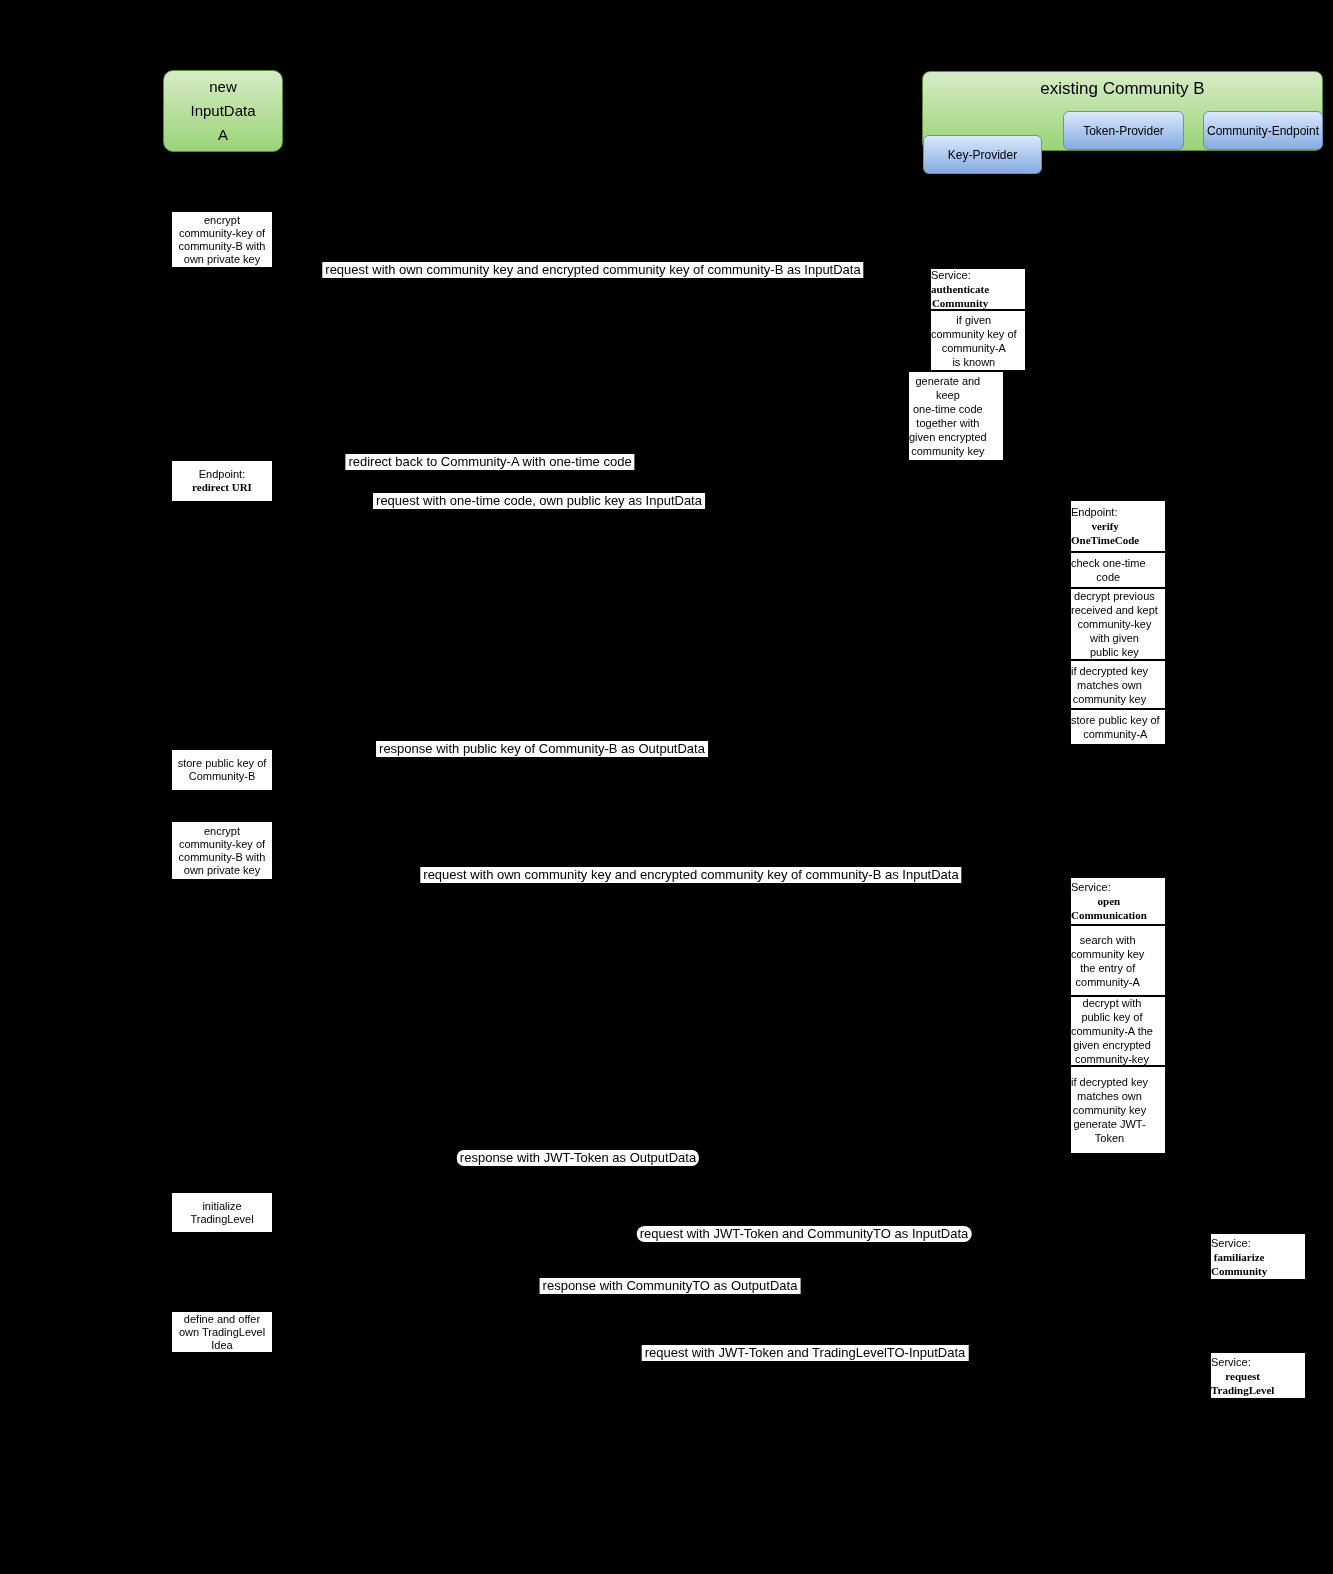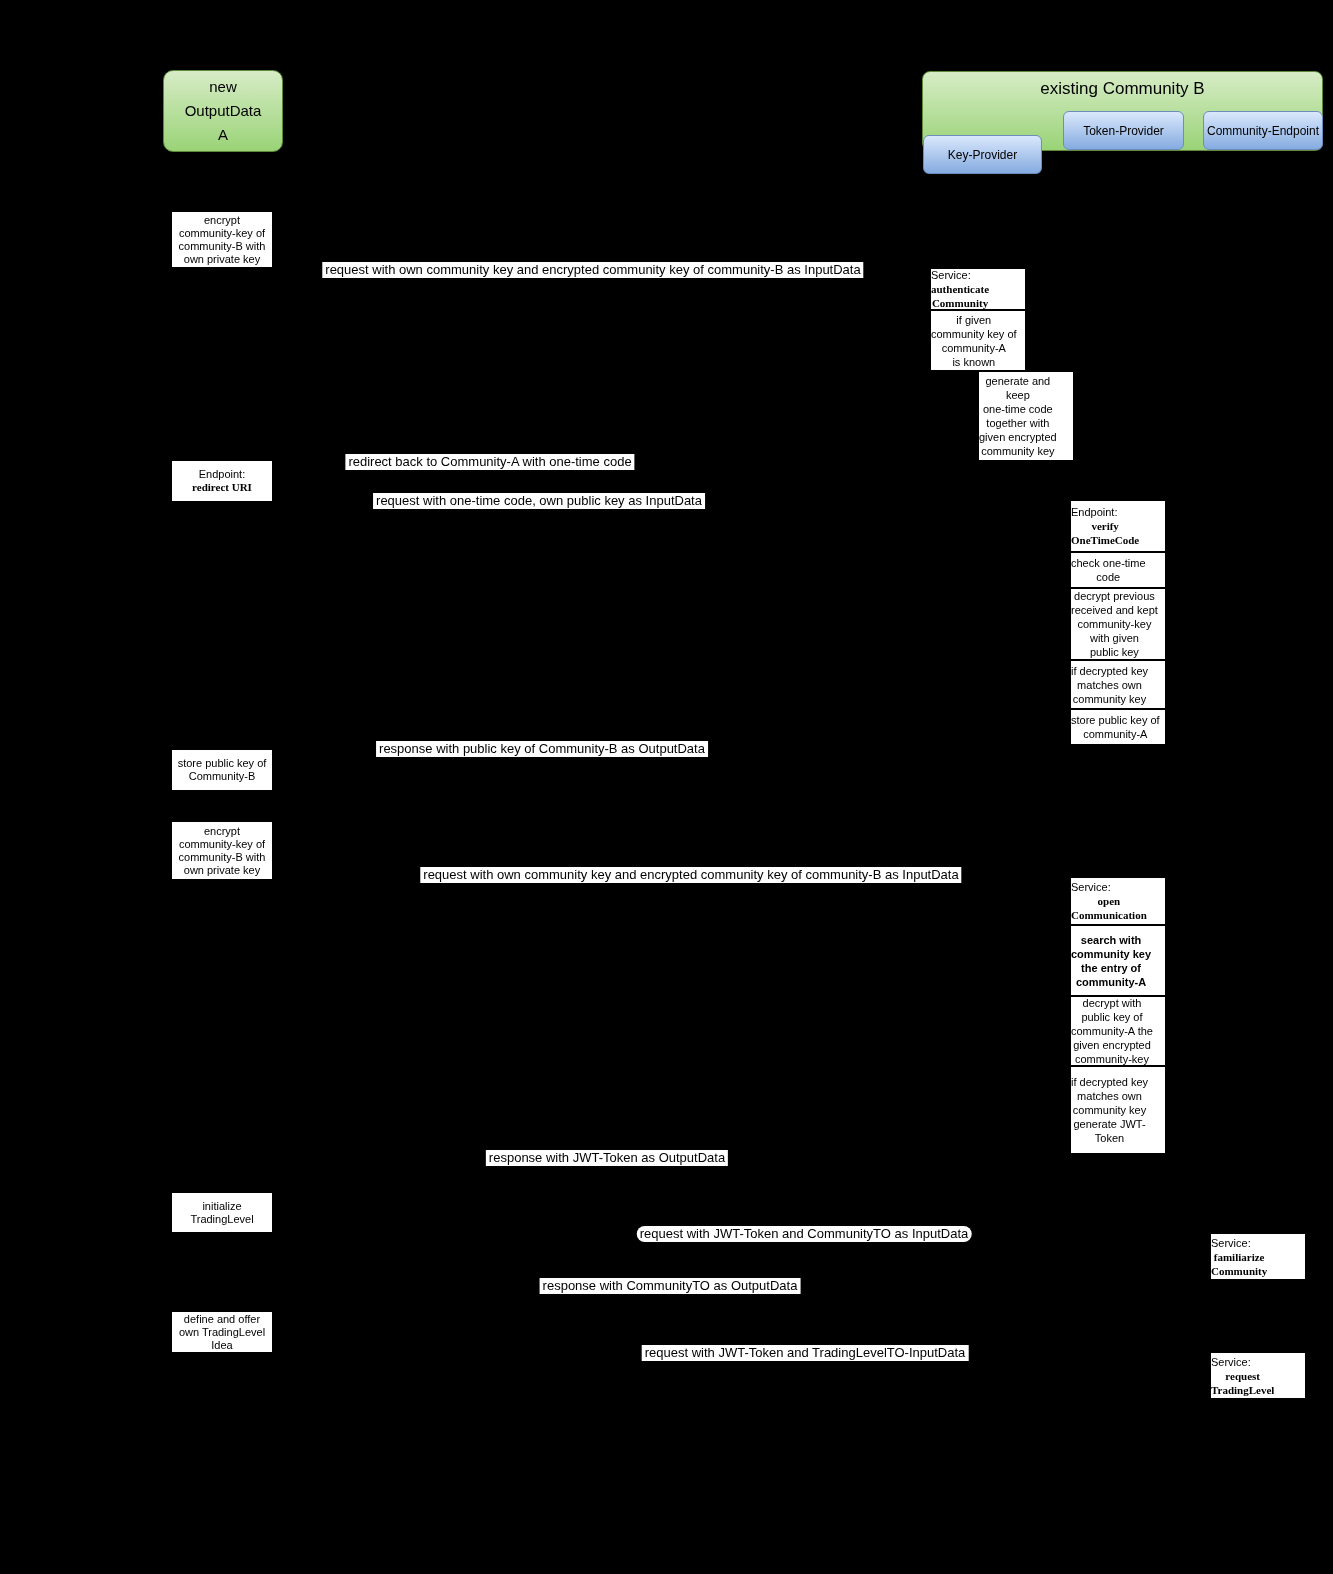--- a/index.html
+++ b/index.html
@@ -47,21 +47,21 @@
     white-space:nowrap;
   }
 </style>
 </head>
 <body>
 
 <div id="canvas">
 
   <div class="actor" style="left:163px;top:70px;width:118px;height:80px;">
     <span class="actor-a-label">new
-OutputData
+InputData
 A</span>
   </div>
 
   <div class="actor" style="left:922px;top:71px;width:399px;height:78px;border-radius:8px;display:block;">
     <span class="frame-title">existing Community B</span>
   </div>
   <div class="subactor" style="left:923px;top:111px;width:117px;height:37px;margin-top:24px;">
     <span>Key-Provider</span>
   </div>
   <div class="subactor" style="left:1063px;top:111px;width:119px;height:37px;">
@@ -94,36 +94,36 @@
 
   <div class="note" style="top:1312px;height:40px;">define and offer
 own TradingLevel
 Idea</div>
 
   <div class="msg" style="left:593px;top:262px;">request with own community key and encrypted community key of community-B as InputData</div>
   <div class="msg" style="left:490px;top:454px;">redirect back to Community-A with one-time code</div>
   <div class="msg" style="left:539px;top:493px;">request with one-time code, own public key as InputData</div>
   <div class="msg" style="left:542px;top:741px;">response with public key of Community-B as OutputData</div>
   <div class="msg" style="left:691px;top:867px;">request with own community key and encrypted community key of community-B as InputData</div>
-  <div class="msg" style="left:607px;top:1150px;">response with JWT-Token as OutputData</div>
+  <div class="msg" style="left:578px;top:1150px;border-radius:7px;">response with JWT-Token as OutputData</div>
   <div class="msg" style="left:804px;top:1226px;border-radius:8px;">request with JWT-Token and CommunityTO as InputData</div>
   <div class="msg" style="left:670px;top:1278px;">response with CommunityTO as OutputData</div>
   <div class="msg" style="left:805px;top:1345px;">request with JWT-Token and TradingLevelTO-InputData</div>
 
   <div>
     <div class="seg" style="left:930px;top:268px;height:42px;">
       <span class="pfx">Service:</span>
       <span class="bld ml">authenticate
 Community</span>
     </div>
     <div class="seg ml" style="left:930px;top:310px;height:61px;">if given
 community key of
 community-A
 is known</div>
-    <div class="seg ml" style="left:978px;top:371px;height:90px;">generate and
+    <div class="seg ml" style="left:908px;top:371px;height:90px;">generate and
 keep
 one-time code
 together with
 given encrypted
 community key</div>
   </div>
 
   <div>
     <div class="seg" style="left:1070px;top:500px;height:52px;">
       <span class="pfx">Endpoint:</span>
@@ -143,21 +143,21 @@
     <div class="seg ml" style="left:1070px;top:709px;height:36px;">store public key of
 community-A</div>
   </div>
 
   <div>
     <div class="seg" style="left:1070px;top:877px;height:48px;">
       <span class="pfx">Service:</span>
       <span class="bld ml">open
 Communication</span>
     </div>
-    <div class="seg ml" style="left:1070px;top:925px;height:71px;font-weight:bold;">search with
+    <div class="seg ml" style="left:1070px;top:925px;height:71px;">search with
 community key
 the entry of
 community-A</div>
     <div class="seg ml" style="left:1070px;top:996px;height:70px;">decrypt with
 public key of
 community-A the
 given encrypted
 community-key</div>
     <div class="seg ml" style="left:1070px;top:1066px;height:88px;">if decrypted key
 matches own

